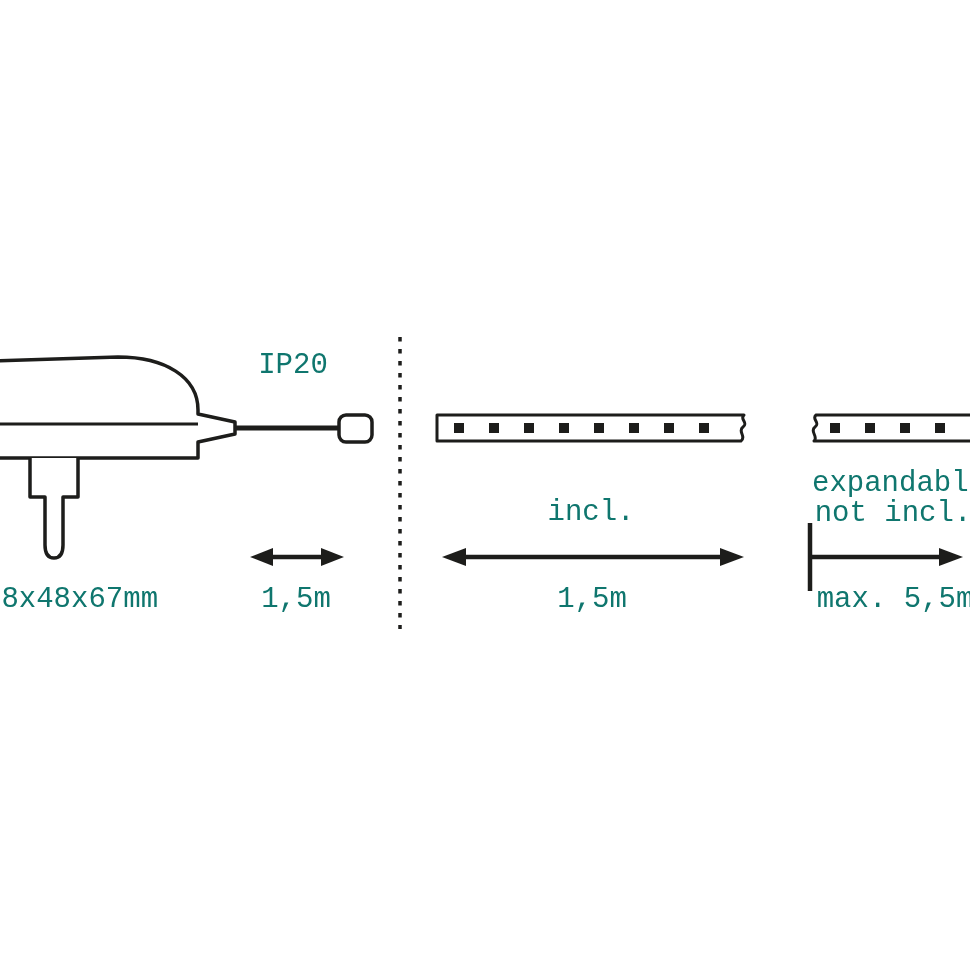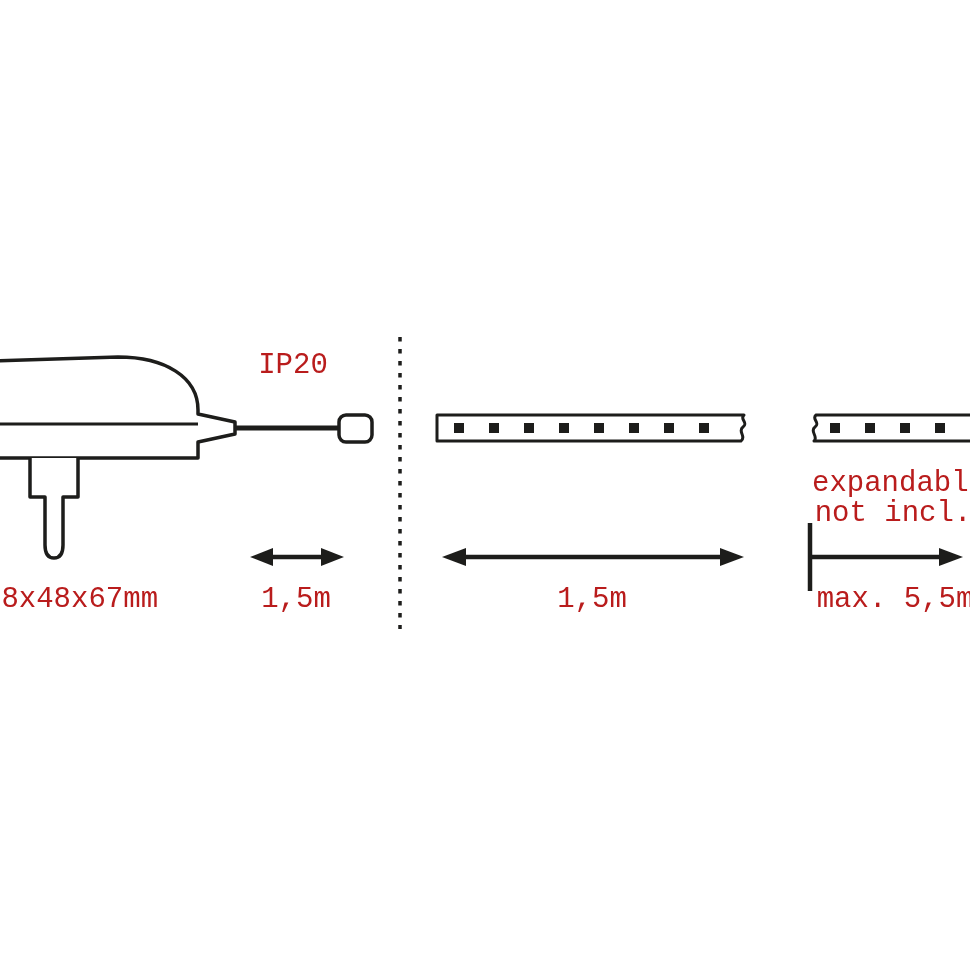--- a/index.html
+++ b/index.html
@@ -14,21 +14,21 @@
   }
   .stage svg { position: absolute; left: 0; top: 0; }
   .ln { stroke: #1d1d1b; }
   .fl { fill: #1d1d1b; }
   .lbl {
     position: absolute;
     font-size: 29px;
     line-height: 34px;
     text-align: center;
     white-space: nowrap;
-    color: #b91c1c;
+    color: #0f766e;
   }
   .lbl.left { text-align: left; }
 </style>
 </head>
 <body>
 
 <div class="stage">
 
   <svg width="970" height="971" viewBox="0 0 970 971">
 
@@ -78,20 +78,21 @@
       <line x1="810" y1="523" x2="810" y2="591" class="ln" stroke-width="4.5" fill="none"></line>
       <line x1="810" y1="557" x2="944" y2="557" class="ln" stroke-width="4.5" fill="none"></line>
       <polygon points="963,557 939,548 939,566" class="fl"></polygon>
     </g>
 
   </svg>
 
   <div class="lbl" style="left:205px; top:349px; width:176px;">IP20</div>
 
 
+  <div class="lbl" style="left:503px; top:496px; width:176px;">incl.</div>
 
   <div class="lbl left" style="left:812px; top:467px; width:200px;">expandable</div>
 
   <div class="lbl" style="left:805px; top:497px; width:176px;">not incl.</div>
 
   <div class="lbl left" style="left:-16px; top:583px; width:220px;">78x48x67mm</div>
 
   <div class="lbl" style="left:208px; top:583px; width:176px;">1,5m</div>
 
   <div class="lbl" style="left:504px; top:583px; width:176px;">1,5m</div>

